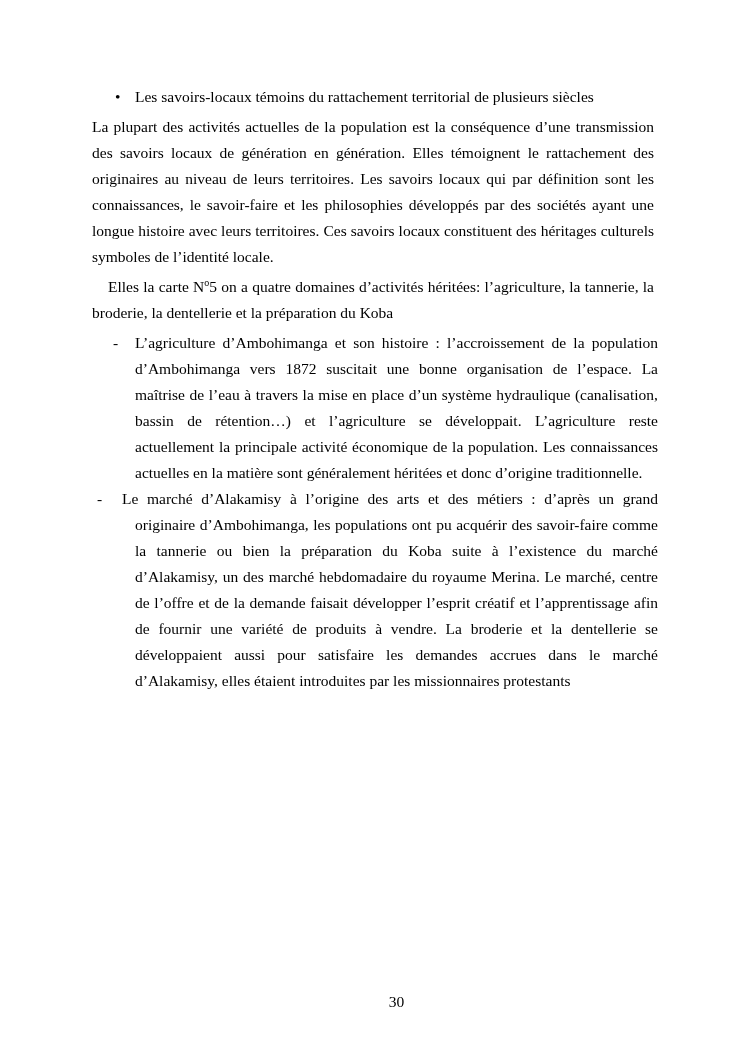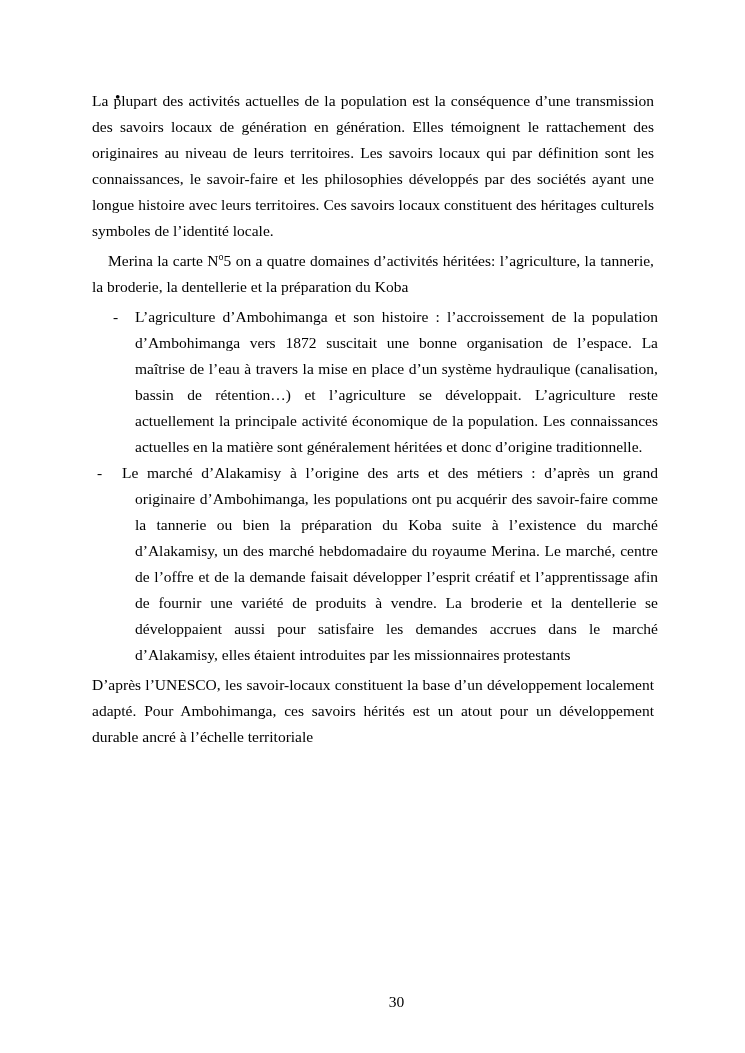--- a/index.html
+++ b/index.html
@@ -73,34 +73,34 @@
   }
 </style>
 </head>
 <body>
 
 <div class="page">
   <div class="content">
 
     <div class="bullet-line">
       <span class="bullet-marker">•</span>
+      <span>Les savoirs-locaux témoins du rattachement territorial de plusieurs siècles</span>
     </div>
 
     <p class="para">La plupart des activités actuelles de la population est la conséquence d’une transmission des savoirs locaux de génération en génération. Elles témoignent le rattachement des originaires au niveau de leurs territoires. Les savoirs locaux qui par définition sont les connaissances, le savoir-faire et les philosophies développés par des sociétés ayant une longue histoire avec leurs territoires. Ces savoirs locaux constituent des héritages culturels symboles de l’identité locale.</p>
 
-    <p class="para para-indent"><span>Merina la carte N</span><sup class="ord">o</sup><span>5 on a quatre domaines d’activités héritées: l’agriculture, la tannerie, la broderie, la dentellerie et la préparation du Koba</span></p>
+    <p class="para para-indent"><span>Elles la carte N</span><sup class="ord">o</sup><span>5 on a quatre domaines d’activités héritées: l’agriculture, la tannerie, la broderie, la dentellerie et la préparation du Koba</span></p>
 
     <div class="dash-item">
       <span class="dash-marker">-</span>
       <span>L’agriculture d’Ambohimanga et son histoire : l’accroissement de la population d’Ambohimanga vers 1872 suscitait une bonne organisation de l’espace. La maîtrise de l’eau à travers la mise en place d’un système hydraulique (canalisation, bassin de rétention…) et l’agriculture se développait. L’agriculture reste actuellement la principale activité économique de la population. Les connaissances actuelles en la matière sont généralement héritées et donc d’origine traditionnelle.</span>
     </div>
 
     <div class="dash-item second">
       <span class="dash-marker">-</span>
       <span>Le marché d’Alakamisy à l’origine des arts et des métiers : d’après un grand originaire d’Ambohimanga, les populations ont pu acquérir des savoir-faire comme la tannerie ou bien la préparation du Koba suite à l’existence du marché d’Alakamisy, un des marché hebdomadaire du royaume Merina. Le marché, centre de l’offre et de la demande faisait développer l’esprit créatif et l’apprentissage afin de fournir une variété de produits à vendre. La broderie et la dentellerie se développaient aussi pour satisfaire les demandes accrues dans le marché d’Alakamisy, elles étaient introduites par les missionnaires protestants</span>
     </div>
 
-    <p class="para">D’après l’UNESCO, les savoir-locaux constituent la base d’un développement localement adapté. Pour Ambohimanga, ces savoirs hérités est un atout pour un développement durable ancré à l’échelle territoriale</p>
 
   </div>
 
   <div class="page-number">30</div>
 </div>
 
 </body></html>

